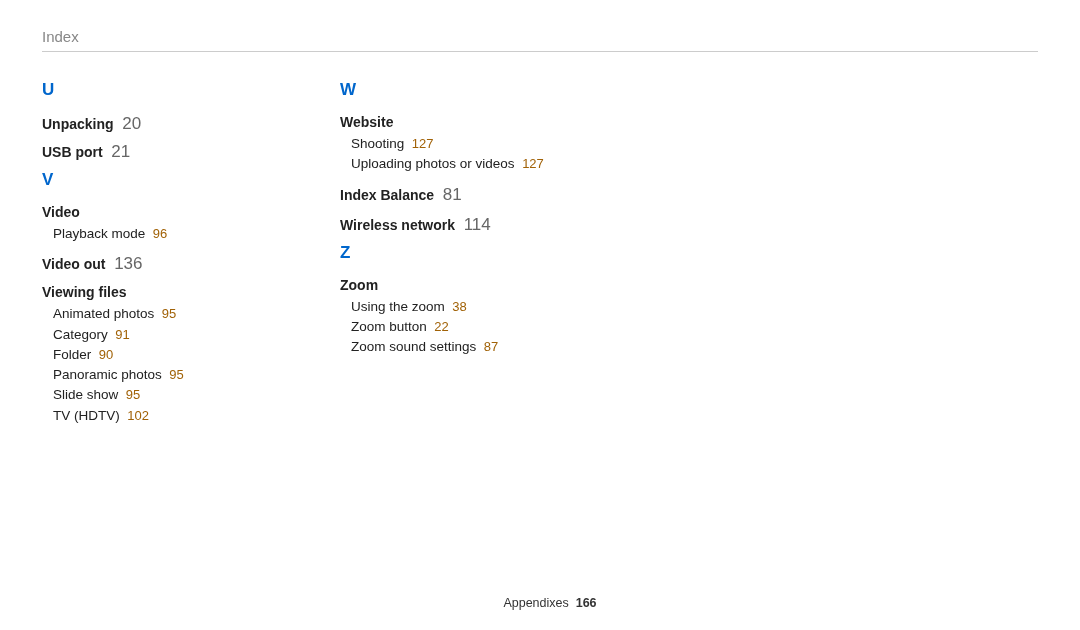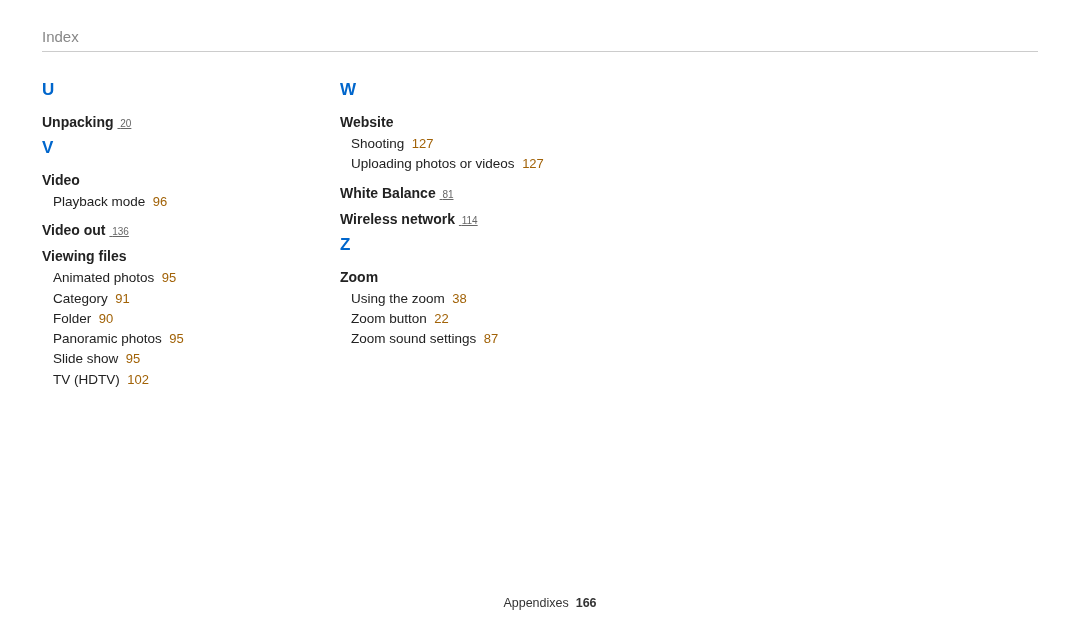--- a/index.html
+++ b/index.html
@@ -40,22 +40,21 @@
     .entry-bold {
       font-size: 14px;
       font-weight: 700;
       color: #222;
       margin-bottom: 4px;
     }
     .entry-bold.sp { margin-top: 10px; }
     .entry-page {
       font-weight: 400;
       color: #666;
-      font-size: 10px;
-      text-decoration: underline;
+      font-size: 17px;
     }
     .sub-list {
       margin-left: 11px;
       margin-bottom: 6px;
     }
     .sub-item {
       font-size: 13.5px;
       font-weight: 400;
       color: #222;
       line-height: 1.5;
@@ -88,20 +87,26 @@
   <div class="col">
     <div class="section-letter first">U</div>
 
     <div class="block">
       <div class="entry-bold">
         <span>Unpacking</span>
         <span class="entry-page">&nbsp;</span><span class="entry-page">20</span>
       </div>
     </div>
 
+    <div class="block">
+      <div class="entry-bold">
+        <span>USB port</span>
+        <span class="entry-page">&nbsp;</span><span class="entry-page">21</span>
+      </div>
+    </div>
 
     <div class="section-letter">V</div>
 
     <div class="block">
       <div class="entry-bold">Video</div>
       <div class="sub-list">
         <div class="sub-item"><span>Playback mode</span>&nbsp;&nbsp;<span class="sub-page">96</span></div>
       </div>
     </div>
 
@@ -131,21 +136,21 @@
     <div class="block">
       <div class="entry-bold">Website</div>
       <div class="sub-list">
         <div class="sub-item"><span>Shooting</span>&nbsp;&nbsp;<span class="sub-page">127</span></div>
         <div class="sub-item"><span>Uploading photos or videos</span>&nbsp;&nbsp;<span class="sub-page">127</span></div>
       </div>
     </div>
 
     <div class="block">
       <div class="entry-bold sp">
-        <span>White Balance</span>
+        <span>Index Balance</span>
         <span class="entry-page">&nbsp;</span><span class="entry-page">81</span>
       </div>
     </div>
 
     <div class="block">
       <div class="entry-bold sp">
         <span>Wireless network</span>
         <span class="entry-page">&nbsp;</span><span class="entry-page">114</span>
       </div>
     </div>

